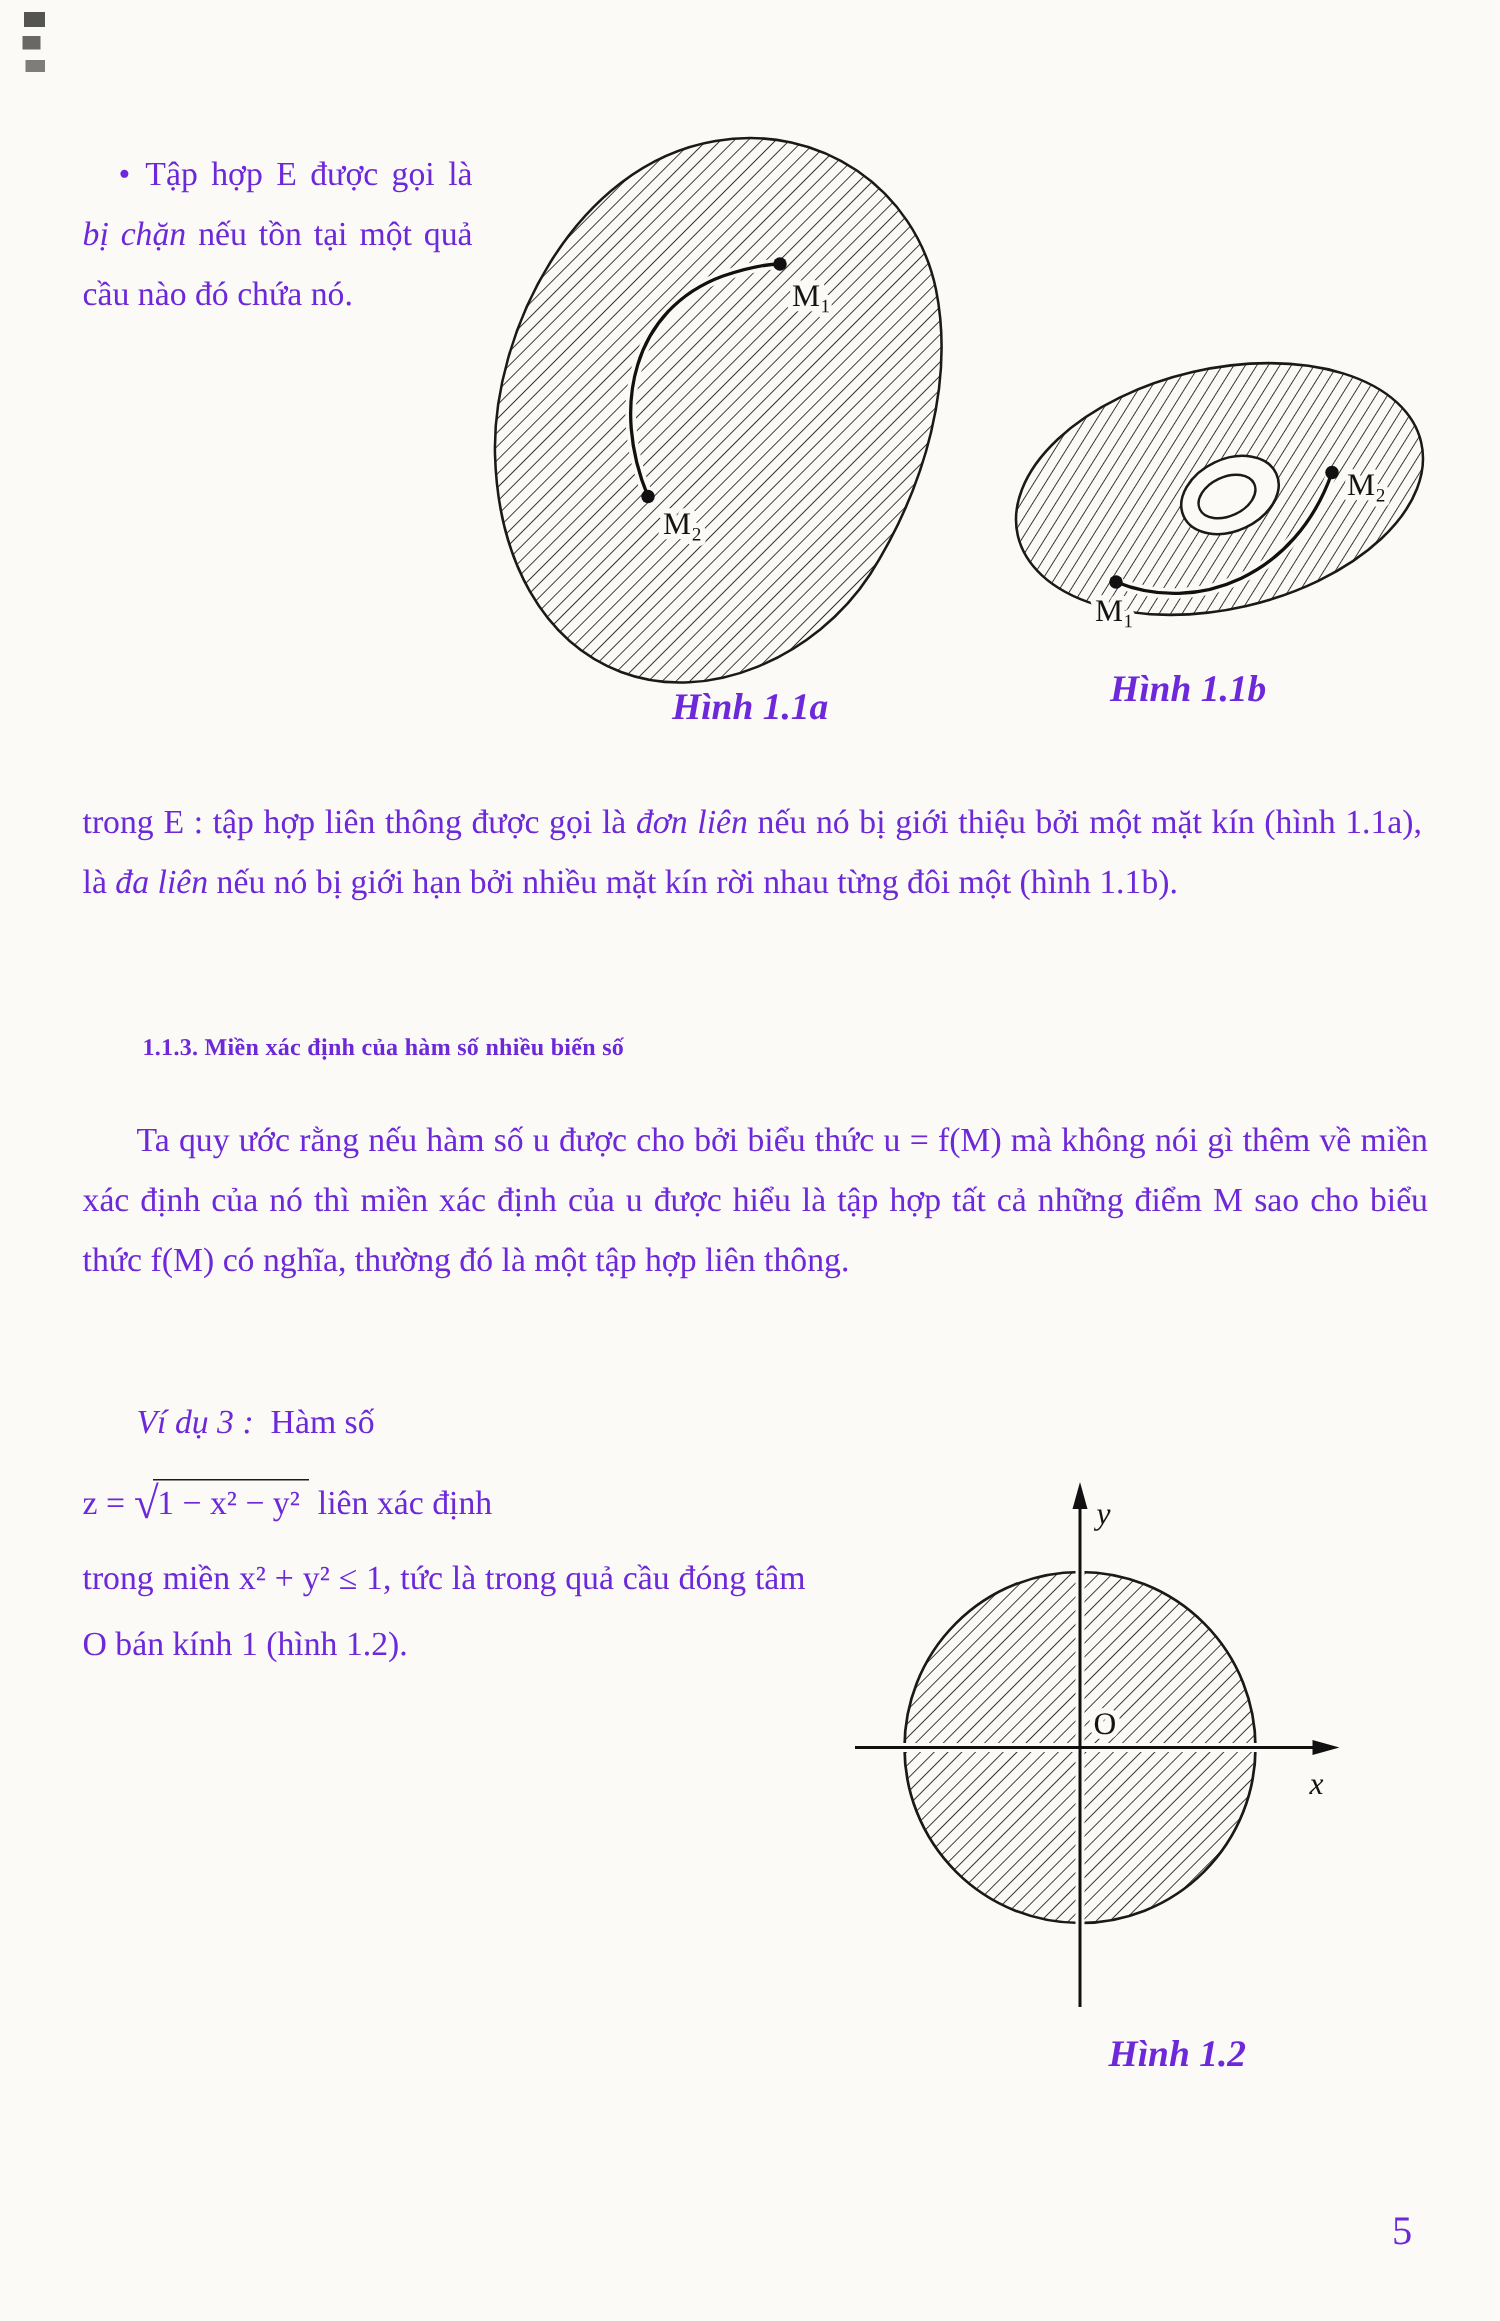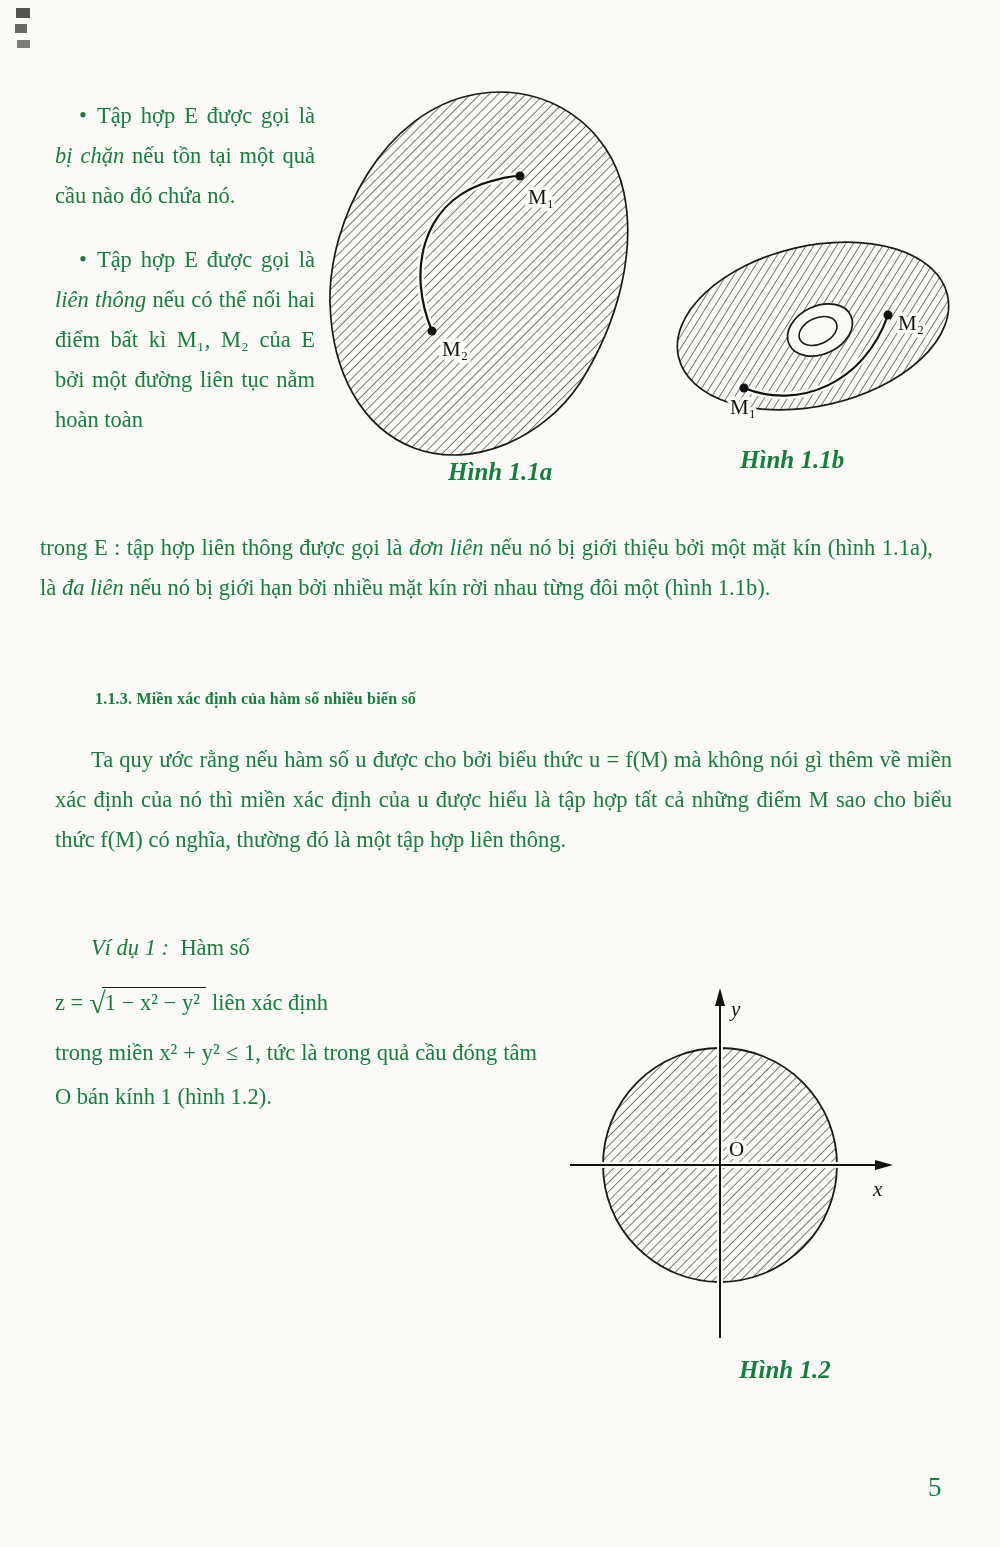--- a/index.html
+++ b/index.html
@@ -3,37 +3,37 @@
 <meta charset="utf-8">
 <style>
   * { margin:0; padding:0; box-sizing:border-box; }
   html,body { background:#9a9a9a; }
   .page {
     position:relative;
     width:1000px; height:1547px;
     margin:0 auto;
     background:#fbfaf6;
     font-family:"Liberation Serif", serif;
-    color:#15803d;
+    color:#6d28d9;
     overflow:hidden;
   }
   .page p {
     font-size:22.5px;
     line-height:40px;
     text-align:justify;
   }
   .abs { position:absolute; }
   .em { font-style:italic; }
 
   .leftcol { left:55px; top:96px; width:260px; }
   .bullet { text-indent:24px; }
   .bullet + .bullet { margin-top:24px; }
   .bdot { padding-right:10px; }
 
-  .continuation { left:40px; top:528px; width:893px; }
+  .continuation { left:55px; top:528px; width:893px; }
 
   .heading {
     left:95px; top:690px;
     font-size:16px; font-weight:bold;
     letter-spacing:.2px;
   }
 
   .sectionbody { left:55px; top:740px; width:897px; text-indent:36px; }
 
   .example { width:482px; }
@@ -75,21 +75,20 @@
 <body>
 
 <div class="page">
 
   <div class="artifact" style="left:16px;top:8px;width:14px;height:10px;opacity:.8;"></div>
   <div class="artifact" style="left:15px;top:24px;width:12px;height:9px;opacity:.7;"></div>
   <div class="artifact" style="left:17px;top:40px;width:13px;height:8px;opacity:.6;"></div>
 
   <div class="abs leftcol">
     <p class="bullet"><span class="bdot">•</span><span>Tập hợp E được gọi là </span><span class="em">bị chặn</span><span> nếu tồn tại một quả cầu nào đó chứa nó.</span></p>
-    <p class="bullet"><span class="bdot">•</span><span>Tập hợp E được gọi là </span><span class="em">liên thông</span><span> nếu có thể nối hai điểm bất kì M₁, M₂ của E bởi một đường liên tục nằm hoàn toàn</span></p>
   </div>
 
   <svg class="abs" style="left:322px;top:86px;" width="322" height="388" viewBox="0 0 322 388">
     <defs>
       <pattern id="hatchA" patternUnits="userSpaceOnUse" width="6.5" height="6.5" patternTransform="rotate(45)">
         <line x1="0" y1="0" x2="0" y2="6.5" stroke="#252525" stroke-width="1.2"></line>
       </pattern>
     </defs>
     <path d="M 155 8 C 225 -4 288 40 302 107 C 314 167 296 237 258 297 C 222 352 150 384 92 362 C 40 342 10 287 8 217 C 6 137 60 24 155 8 Z" fill="url(#hatchA)" stroke="#1a1a1a" stroke-width="1.7"></path>
     <path d="M 110 245 C 85 185 100 120 160 98 C 175 93 188 90 198 90" fill="none" stroke="#fbfaf6" stroke-width="7"></path>
@@ -119,21 +118,21 @@
   </svg>
   <div class="caption" style="left:740px;top:446px;">Hình 1.1b</div>
 
   <p class="abs continuation"><span>trong E : tập hợp liên thông được gọi là </span><span class="em">đơn liên</span><span> nếu nó bị giới thiệu bởi một mặt kín (hình 1.1a), là </span><span class="em">đa liên</span><span> nếu nó bị giới hạn bởi nhiều mặt kín rời nhau từng đôi một (hình 1.1b).</span></p>
 
   <div class="abs heading">1.1.3. Miền xác định của hàm số nhiều biến số</div>
 
   <p class="abs sectionbody">Ta quy ước rằng nếu hàm số u được cho bởi biểu thức u = f(M) mà không nói gì thêm về miền xác định của nó thì miền xác định của u được hiểu là tập hợp tất cả những điểm M sao cho biểu thức f(M) có nghĩa, thường đó là một tập hợp liên thông.</p>
 
   <div class="abs example ex1">
-    <p class="ex-first"><span class="em">Ví dụ 1 :</span>&nbsp; <span>Hàm số</span></p>
+    <p class="ex-first"><span class="em">Ví dụ 3 :</span>&nbsp; <span>Hàm số</span></p>
     <p class="formula-line"><span>z  =</span><span class="sqrt"><span class="rad">√</span><span class="radicand">1 − x² − y²</span></span><span>liên xác định</span></p>
     <p>trong miền x² + y² ≤ 1, tức là trong quả cầu đóng tâm O bán kính 1 (hình 1.2).</p>
   </div>
 
 
   <svg class="abs" style="left:555px;top:978px;" width="352" height="372" viewBox="0 0 352 372">
     <defs>
       <pattern id="hatchC" patternUnits="userSpaceOnUse" width="6.5" height="6.5" patternTransform="rotate(45)">
         <line x1="0" y1="0" x2="0" y2="6.5" stroke="#252525" stroke-width="1.2"></line>
       </pattern>

